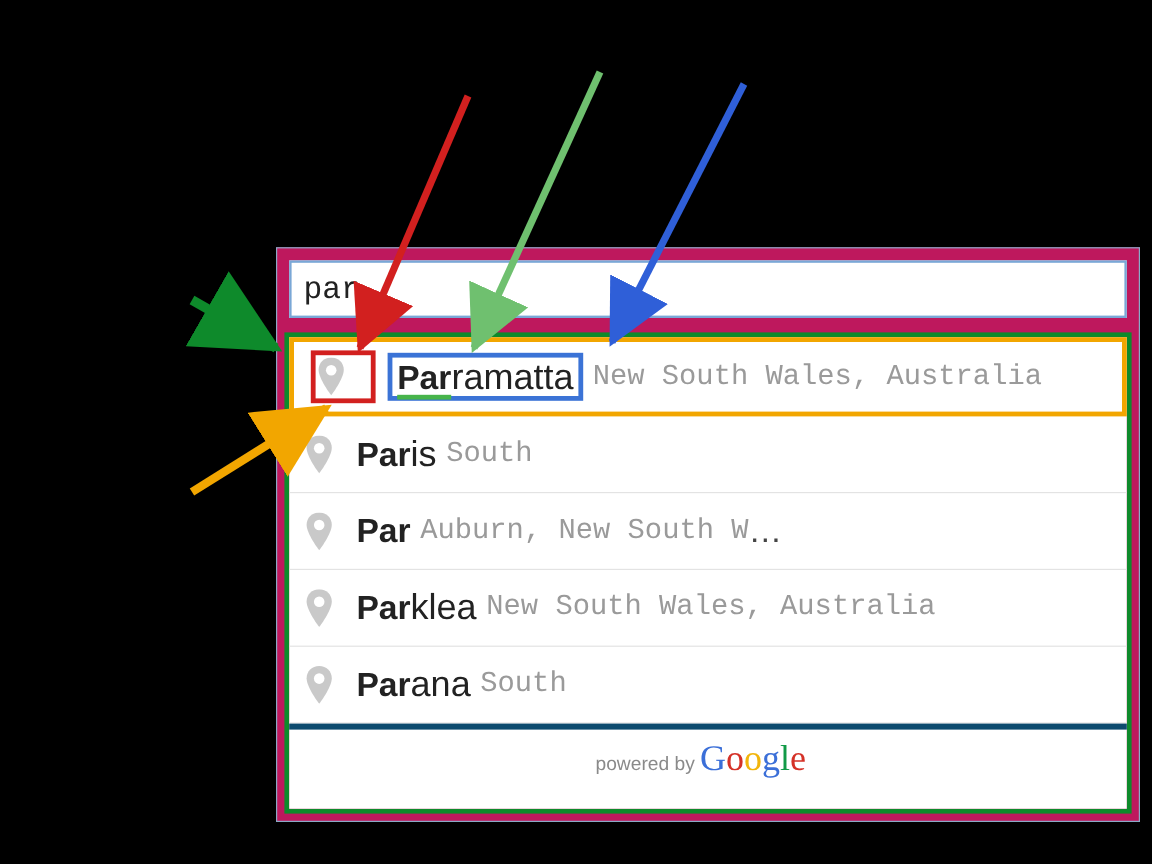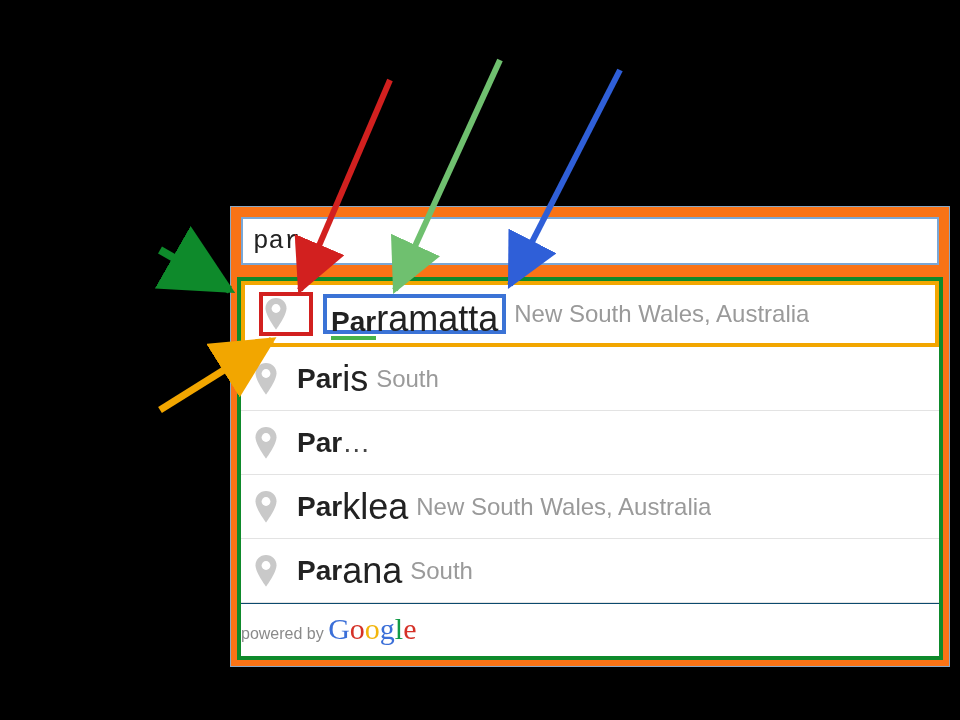--- a/index.html
+++ b/index.html
@@ -9,21 +9,21 @@
     height: 720px;
     font-family: Arial, Helvetica, sans-serif;
     position: relative;
     overflow: hidden;
   }
   .panel {
     position: absolute;
     left: 230px;
     top: 206px;
     width: 720px;
-    background: #f97316;
+    background: #be185d;
     border: 1px solid #8aa9c7;
     padding: 6px;
   }
   .search-wrap {
     padding: 4px 4px 12px 4px;
   }
   .search-input {
     width: 100%;
     height: 48px;
     border: 2px solid #7aa7d6;
@@ -88,42 +88,43 @@
     border-bottom: 4px solid #47b44b;
     display: inline-block;
     line-height: 1;
   }
   .main-text {
     font-size: 28px;
     color: #222;
     font-weight: 700;
   }
   .main-rest {
-    font-size: 36px;
+    font-size: 30px;
     color: #222;
     font-weight: 400;
   }
   .sec-text {
     font-size: 24px;
     color: #9a9a9a;
     margin-left: 8px;
     font-weight: 400;
     overflow: hidden;
     text-overflow: ellipsis;
+    font-family: Liberation Mono, monospace;
   }
   .ellipsis {
     font-size: 28px;
     color: #444;
   }
   .footer {
-    text-align: left;
+    text-align: center;
     font-size: 16px;
     color: #8a8a8a;
-    padding: 8px 12px 10px 0;
-    border-top: 1px solid #0c4a6e;
+    padding: 8px 12px 24px 0;
+    border-top: 5px solid #0c4a6e;
   }
   .goog { font-size: 30px; font-family: Georgia, 'Times New Roman', serif; }
   .g1 { color:#3b6fd8; } .g2 { color:#d53127; } .g3 { color:#f2b50c; }
   .g4 { color:#3b6fd8; } .g5 { color:#119a47; } .g6 { color:#d53127; }
   .arrows { position:absolute; left:0; top:0; width:960px; height:720px; pointer-events:none; }
 </style>
 </head>
 <body>
 
 <div class="panel">
@@ -166,20 +167,21 @@
       </div>
 
       <div class="item">
         <span class="pin">
           <svg viewBox="0 0 22 32" width="22" height="32">
             <path d="M11 0C5 0 0.5 4.5 0.5 10.2c0 7.6 10.5 21.3 10.5 21.3s10.5-13.7 10.5-21.3C21.5 4.5 17 0 11 0z" fill="#c9c9c9"></path>
             <circle cx="11" cy="10.5" r="4.4" fill="#fff"></circle>
           </svg>
         </span>
         <span class="main-text">Par</span>
+        <span class="sec-text" style="flex-shrink:1; min-width:0;">Auburn, New South W</span>
         <span class="ellipsis">…</span>
       </div>
 
       <div class="item">
         <span class="pin">
           <svg viewBox="0 0 22 32" width="22" height="32">
             <path d="M11 0C5 0 0.5 4.5 0.5 10.2c0 7.6 10.5 21.3 10.5 21.3s10.5-13.7 10.5-21.3C21.5 4.5 17 0 11 0z" fill="#c9c9c9"></path>
             <circle cx="11" cy="10.5" r="4.4" fill="#fff"></circle>
           </svg>
         </span>

